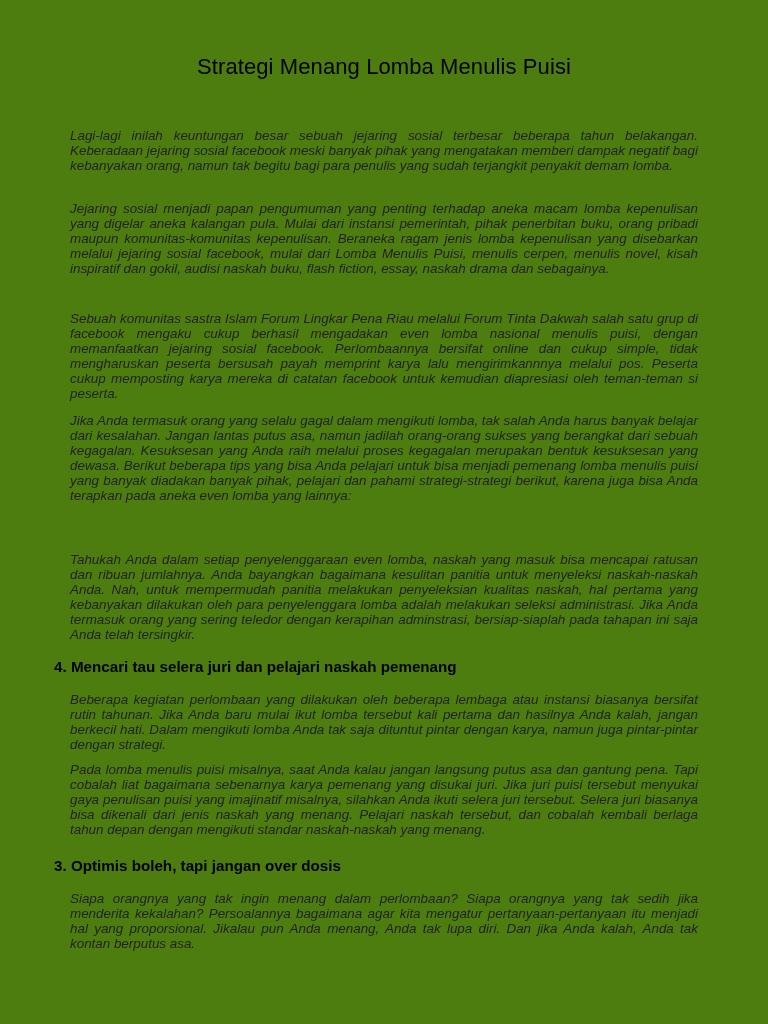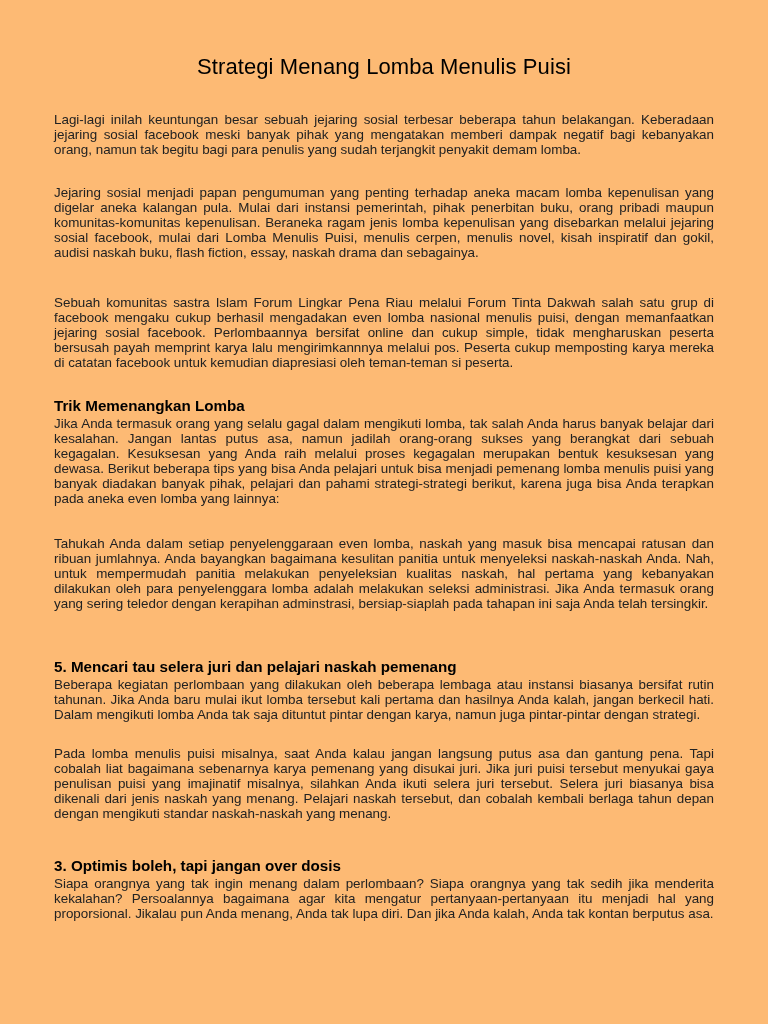--- a/index.html
+++ b/index.html
@@ -12,44 +12,45 @@
     height: 1024px;
     position: relative;
     overflow: hidden;
     font-family: "Liberation Sans", sans-serif;
     color: #1a1a1a;
   }
   .page {
     position: absolute;
     left: 0; top: 0;
     width: 768px; height: 1024px;
-    background: #fdba74;
+    background: #4d7c0f;
   }
   .title {
     position: absolute;
     left: 0; top: 54px;
     width: 768px;
     text-align: center;
     font-size: 22px;
     font-weight: normal;
     color: #000;
     letter-spacing: 0.1px;
     margin: 0;
   }
   .block {
     position: absolute;
     left: 54px;
     width: 660px;
   }
   .para {
-    margin: 0;
+    margin: 16px;
     font-size: 13.4px;
     line-height: 15.1px;
     text-align: justify;
     color: #222;
+    font-style: italic;
   }
   .heading {
     margin: 0 0 1px 0;
     font-size: 15.2px;
     line-height: 18px;
     font-weight: bold;
     color: #000;
   }
 </style>
 </head>
@@ -65,30 +66,29 @@
 
   <div class="block" style="top:185px;">
     <p class="para">Jejaring sosial menjadi papan pengumuman yang penting terhadap aneka macam lomba kepenulisan yang digelar aneka kalangan pula. Mulai dari instansi pemerintah, pihak penerbitan buku, orang pribadi maupun komunitas-komunitas kepenulisan. Beraneka ragam jenis lomba kepenulisan yang disebarkan melalui jejaring sosial facebook, mulai dari Lomba Menulis Puisi, menulis cerpen, menulis novel, kisah inspiratif dan gokil, audisi naskah buku, flash fiction, essay, naskah drama dan sebagainya.</p>
   </div>
 
   <div class="block" style="top:295px;">
     <p class="para">Sebuah komunitas sastra Islam Forum Lingkar Pena Riau melalui Forum Tinta Dakwah salah satu grup di facebook mengaku cukup berhasil mengadakan even lomba nasional menulis puisi, dengan memanfaatkan jejaring sosial facebook. Perlombaannya bersifat online dan cukup simple, tidak mengharuskan peserta bersusah payah memprint karya lalu mengirimkannnya melalui pos. Peserta cukup memposting karya mereka di catatan facebook untuk kemudian diapresiasi oleh teman-teman si peserta.</p>
   </div>
 
   <div class="block" style="top:397px;">
-    <h2 class="heading">Trik Memenangkan Lomba</h2>
     <p class="para">Jika Anda termasuk orang yang selalu gagal dalam mengikuti lomba, tak salah Anda harus banyak belajar dari kesalahan. Jangan lantas putus asa, namun jadilah orang-orang sukses yang berangkat dari sebuah kegagalan. Kesuksesan yang Anda raih melalui proses kegagalan merupakan bentuk kesuksesan yang dewasa. Berikut beberapa tips yang bisa Anda pelajari untuk bisa menjadi pemenang lomba menulis puisi yang banyak diadakan banyak pihak, pelajari dan pahami strategi-strategi berikut, karena juga bisa Anda terapkan pada aneka even lomba yang lainnya:</p>
   </div>
 
   <div class="block" style="top:536px;">
     <p class="para">Tahukah Anda dalam setiap penyelenggaraan even lomba, naskah yang masuk bisa mencapai ratusan dan ribuan jumlahnya. Anda bayangkan bagaimana kesulitan panitia untuk menyeleksi naskah-naskah Anda. Nah, untuk mempermudah panitia melakukan penyeleksian kualitas naskah, hal pertama yang kebanyakan dilakukan oleh para penyelenggara lomba adalah melakukan seleksi administrasi. Jika Anda termasuk orang yang sering teledor dengan kerapihan adminstrasi, bersiap-siaplah pada tahapan ini saja Anda telah tersingkir.</p>
   </div>
 
   <div class="block" style="top:658px;">
-    <h2 class="heading">5. Mencari tau selera juri dan pelajari naskah pemenang</h2>
+    <h2 class="heading">4. Mencari tau selera juri dan pelajari naskah pemenang</h2>
     <p class="para">Beberapa kegiatan perlombaan yang dilakukan oleh beberapa lembaga atau instansi biasanya bersifat rutin tahunan. Jika Anda baru mulai ikut lomba tersebut kali pertama dan hasilnya Anda kalah, jangan berkecil hati. Dalam mengikuti lomba Anda tak saja dituntut pintar dengan karya, namun juga pintar-pintar dengan strategi.</p>
   </div>
 
   <div class="block" style="top:746px;">
     <p class="para">Pada lomba menulis puisi misalnya, saat Anda kalau jangan langsung putus asa dan gantung pena. Tapi cobalah liat bagaimana sebenarnya karya pemenang yang disukai juri. Jika juri puisi tersebut menyukai gaya penulisan puisi yang imajinatif misalnya, silahkan Anda ikuti selera juri tersebut. Selera juri biasanya bisa dikenali dari jenis naskah yang menang. Pelajari naskah tersebut, dan cobalah kembali berlaga tahun depan dengan mengikuti standar naskah-naskah yang menang.</p>
   </div>
 
   <div class="block" style="top:857px;">
     <h2 class="heading">3. Optimis boleh, tapi jangan over dosis</h2>
     <p class="para">Siapa orangnya yang tak ingin menang dalam perlombaan? Siapa orangnya yang tak sedih jika menderita kekalahan? Persoalannya bagaimana agar kita mengatur pertanyaan-pertanyaan itu menjadi hal yang proporsional. Jikalau pun Anda menang, Anda tak lupa diri. Dan jika Anda kalah, Anda tak kontan berputus asa.</p>

